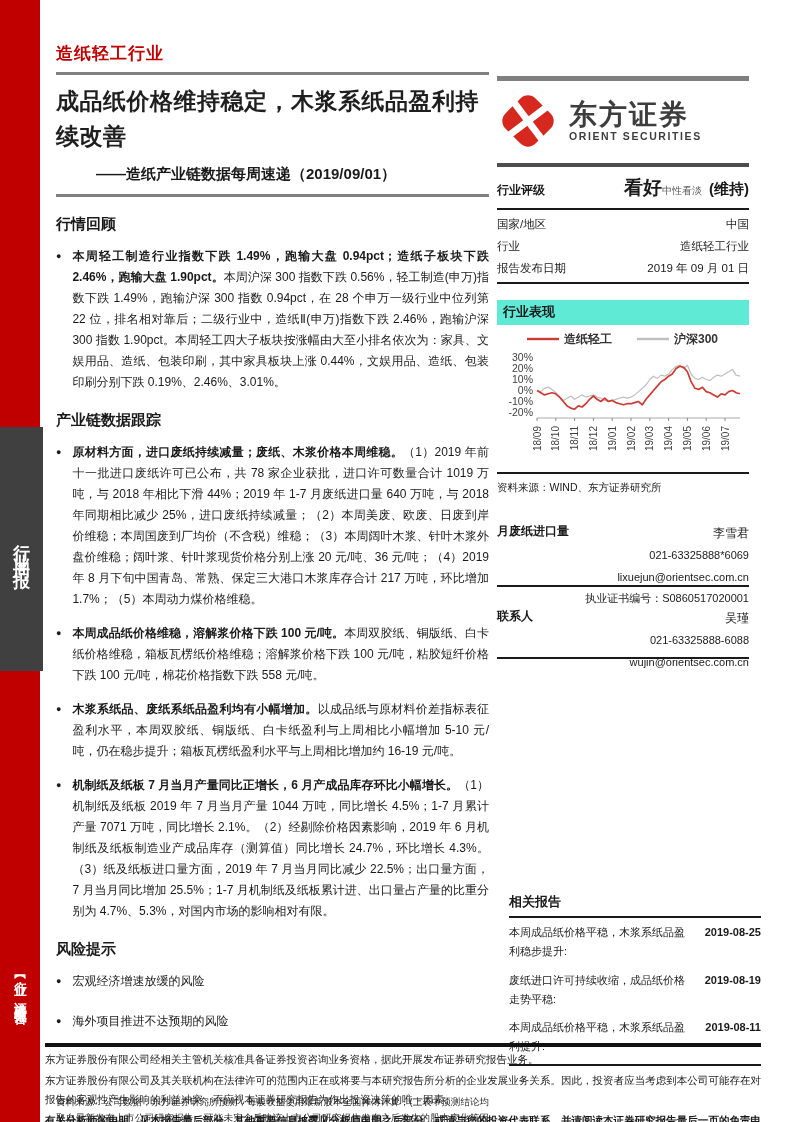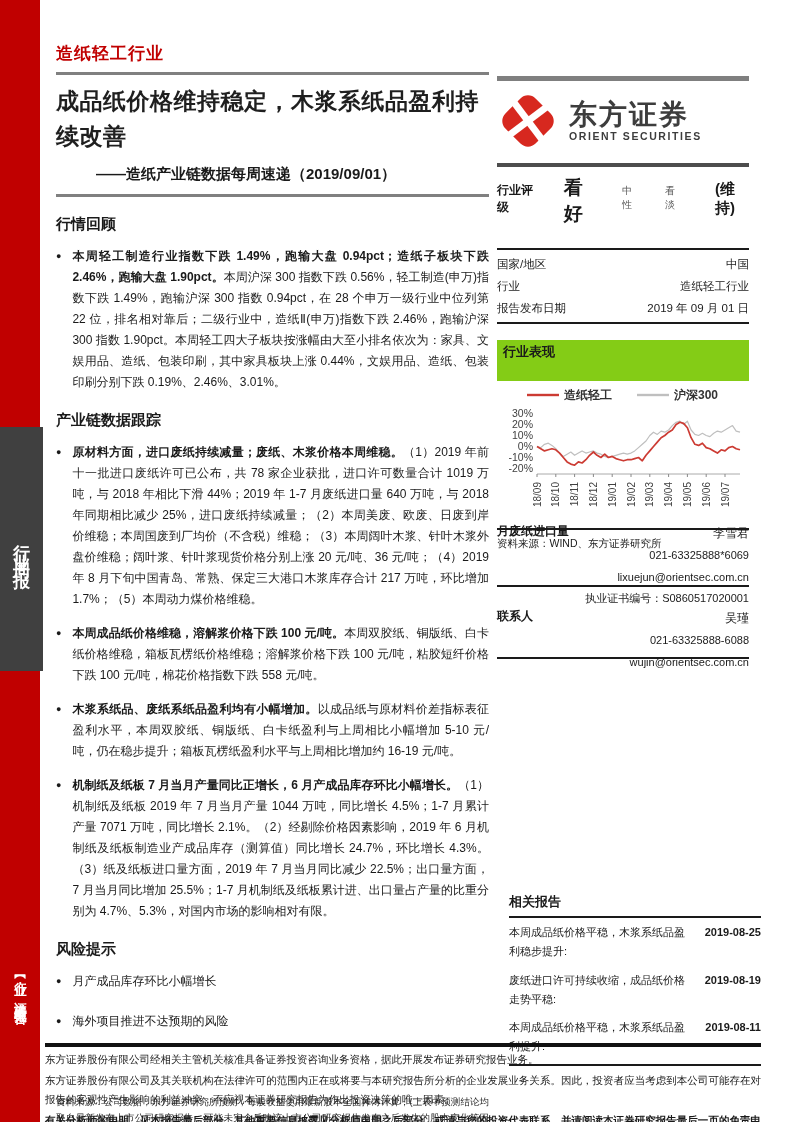--- a/index.html
+++ b/index.html
@@ -31,28 +31,28 @@
   .source-note { margin-top:62px; font-size:9.5px; line-height:1.65; color:#262626; text-align:justify; }
 
   
   .right-col { position:absolute; left:497px; top:76px; width:252px; color:#1a1a1a; }
   .top-bar { height:5px; background:#7f7f7f; }
   .logo-row { margin-top:9px; display:flex; align-items:center; gap:10px; }
   .brand-cn { font-size:28px; font-weight:bold; color:#3d3d3d; letter-spacing:2px; line-height:1.1; }
   .brand-en { font-size:10.5px; font-weight:bold; color:#3d3d3d; letter-spacing:1.6px; }
   .rule-dark { height:4px; background:#4d4d4d; margin-top:11px; }
   .rule-thin { height:2px; background:#1a1a1a; }
-  .rating-row { display:flex; align-items:baseline; padding:8px 0 21px;gap:26px; }
+  .rating-row { display:flex; align-items:baseline; padding:8px 0 7px; }
   .rating-label { font-size:12px; font-weight:bold; }
   .rating-good { font-size:19px; font-weight:bold; margin-left:auto; }
   .rating-opt { font-size:10px; color:#595959; }
   .rating-status { font-size:15px; font-weight:bold; margin-left:7px; }
   .meta-row { display:flex; justify-content:space-between; font-size:11.5px; padding:3.5px 0; }
   .meta-rows { padding:3px 0; }
-  .perf-band { margin-top:16px; background:#84cc16; font-size:13px; font-weight:bold; padding:3px 6px 20px; }
+  .perf-band { margin-top:16px; background:#5eead4; font-size:13px; font-weight:bold; padding:3px 6px 4px; }
   #perf-chart { display:block; margin-top:5px; }
   .chart-rule { height:2px; background:#1a1a1a; }
   .chart-source { font-size:10.5px; padding:7px 0; }
   .person { position:absolute; left:0; width:252px; display:flex; font-size:11px; }
   .person.analyst { top:446px; }
   .person.contact { top:531px; }
   .p-label { width:76px; font-size:12px; font-weight:bold; padding-top:1px; }
   .p-info { flex:1;text-align:right; }
   .p-info div { line-height:1.95; }
   .p-name { font-size:12px; }
@@ -114,21 +114,21 @@
     </div>
     <div class="bullet">
       <span class="dot">●</span>
       <p><span class="lead">机制纸及纸板 7 月当月产量同比正增长，6 月产成品库存环比小幅增长。</span><span>（1）机制纸及纸板 2019 年 7 月当月产量 1044 万吨，同比增长 4.5%；1-7 月累计产量 7071 万吨，同比增长 2.1%。（2）经剔除价格因素影响，2019 年 6 月机制纸及纸板制造业产成品库存（测算值）同比增长 24.7%，环比增长 4.3%。（3）纸及纸板进口量方面，2019 年 7 月当月同比减少 22.5%；出口量方面，7 月当月同比增加 25.5%；1-7 月机制纸及纸板累计进、出口量占产量的比重分别为 4.7%、5.3%，对国内市场的影响相对有限。</span></p>
     </div>
 
     <h2 class="sec-heading">风险提示</h2>
     <div class="risk">
       <div class="bullet">
         <span class="dot">●</span>
-        <p>月产成品库存环比小幅增长</p>
+        <p>宏观经济增速放缓的风险</p>
       </div>
       <div class="bullet">
         <span class="dot">●</span>
         <p>海外项目推进不达预期的风险</p>
       </div>
     </div>
 
     <div class="source-note">资料来源：公司数据，东方证券研究所预测，每股收益使用最新股本全面摊薄计算，(上表中预测结论均取自最新发布上市公司研究报告，可能未完全反映该上市公司研究报告发布之后发生的股本变化等因素，敬请注意，如有需要可参阅对应上市公司研究报告)</div>
   </div>
 

